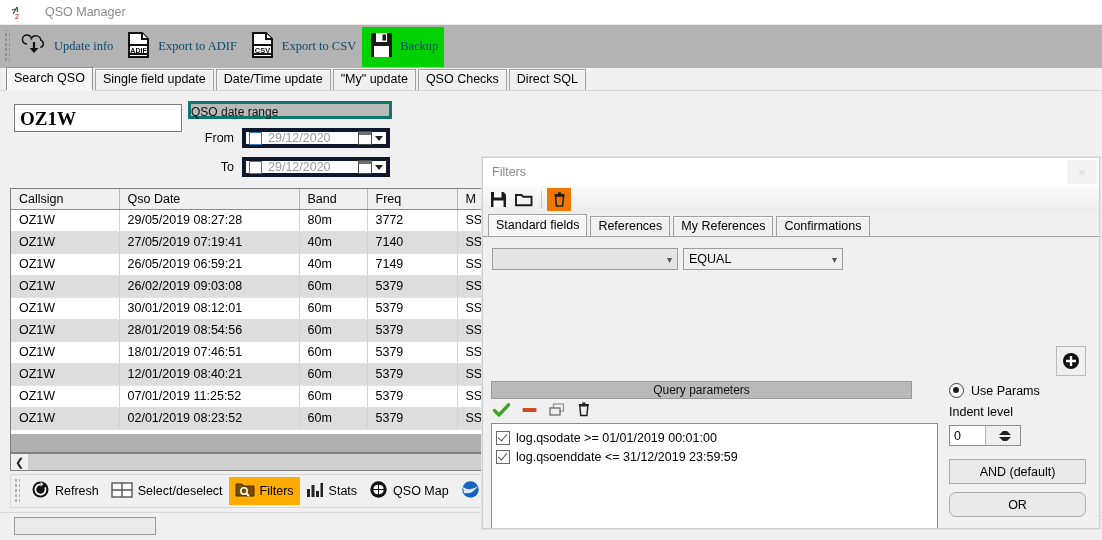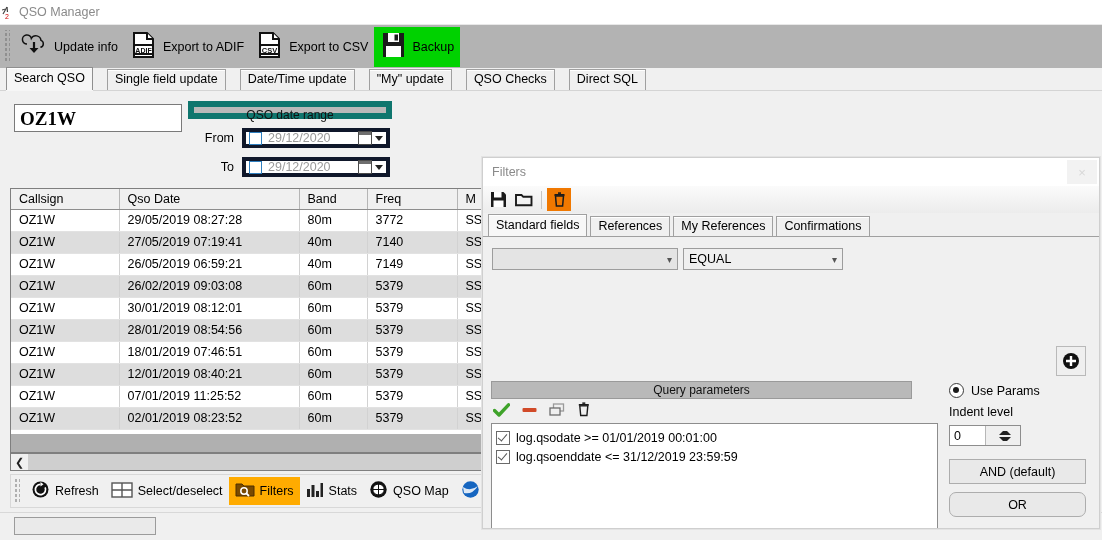--- a/index.html
+++ b/index.html
@@ -7,55 +7,55 @@
     width:1102px;height:540px;overflow:hidden;
     background:#ffffff;
     font-family:"Liberation Sans","DejaVu Sans",sans-serif;
     font-size:12px;color:#000;
     -webkit-font-smoothing:antialiased;
   }
   .app{position:relative;width:1102px;height:540px;background:#f0f0f0;}
 
   
   .titlebar{position:absolute;left:0;top:0;width:1102px;height:25px;background:#ffffff;
-    border-bottom:1px solid #e8e8e8;display:flex;align-items:center;gap:4px;
+    border-bottom:1px solid #e8e8e8;display:flex;align-items:center;gap:20px;padding-left:10px;
     box-sizing:border-box;}
   .title-ico{width:15px;height:15px;position:relative;flex:0 0 auto;}
   .title-text{color:#8a8a8a;font-size:12.5px;}
 
   
   .ribbon{position:absolute;left:0;top:25px;width:1102px;height:43px;background:#b3b3b3;
     display:flex;align-items:center;box-sizing:border-box;}
   .grip{width:7px;height:33px;margin-left:3px;margin-right:3px;
     background-image:radial-gradient(#8e8e8e 42%,transparent 45%);
     background-size:4px 5px;background-position:1px 2px;opacity:.95;}
   .rb-btn{display:flex;align-items:center;gap:5px;height:40px;padding:0 6px;cursor:default;}
   .rb-btn.hl{background:#00d200;}
-  .rb-lbl{font-size:12.5px;color:#000000;white-space:nowrap;}
+  .rb-lbl{font-size:12.5px;color:#0c4a6e;white-space:nowrap;font-family:Liberation Serif, serif;}
 
   
   .tabstrip{position:absolute;left:0;top:68px;width:1102px;height:22px;background:#f0f0f0;
     display:flex;align-items:flex-end;padding-left:6px;box-sizing:border-box;}
-  .tab{height:20px;line-height:19px;padding:0 7px;margin-right:14px;font-size:12.5px;
+  .tab{height:20px;line-height:19px;padding:0 7px;margin-right:2px;font-size:12.5px;
     background:#f0f0f0;border:1px solid #a0a0a0;border-bottom:none;
     border-radius:0;white-space:nowrap;cursor:default;color:#000;
     box-shadow:inset 0 1px 0 #fff;}
   .tab.sel{background:#f6f6f6;height:22px;line-height:21px;border-color:#8f8f8f;
     box-shadow:inset 0 1px 0 #fff, 0 1px 0 #f6f6f6;position:relative;z-index:3;}
 
   
   .panel{position:absolute;left:0;top:90px;width:1102px;height:98px;background:#f0f0f0;
     border-top:1px solid #d4d4d4;box-sizing:border-box;}
   .callsign{position:absolute;left:14px;top:13px;width:168px;height:28px;background:#fff;
     border:1px solid #7a7a7a;font-family:"Liberation Serif","DejaVu Serif",serif;
     font-weight:bold;font-size:19px;padding:0 5px;line-height:27px;box-sizing:border-box;
     color:#000;}
   .drbox{position:absolute;left:188px;top:10px;width:204px;height:78px;}
-  .dr-head{width:204px;height:18px;background:#b9b9b9;border:6px solid #0f766e;
-    text-align:center;line-height:17px;font-size:12px;box-sizing:border-box;color:#111;}
+  .dr-head{width:204px;height:18px;background:#b9b9b9;border:3px solid #0f766e;
+    text-align:left;line-height:17px;font-size:12px;box-sizing:border-box;color:#111;}
   .dr-row{display:flex;align-items:center;margin-top:9px;}
   .dr-lbl{width:46px;text-align:right;padding-right:8px;font-size:12.5px;color:#000;}
   .dt{width:148px;height:20px;background:#fff;border:4px solid #0f172a;display:flex;
     align-items:center;padding:0 3px;box-sizing:border-box;}
   .dt-chk{width:11px;height:11px;border:1.6px solid #2f7fbf;background:#fff;flex:0 0 auto;}
   .dt-val{flex:1;padding-left:6px;color:#9a9a9a;font-size:12.5px;}
   .dt-cal{width:12px;height:12px;border:1px solid #4a4a4a;background:
       linear-gradient(#6f6f6f 0 3px, #fff 3px 100%);flex:0 0 auto;}
   .dt-arw{width:0;height:0;border-left:4px solid transparent;border-right:4px solid transparent;
     border-top:5px solid #222;margin-left:3px;flex:0 0 auto;}

